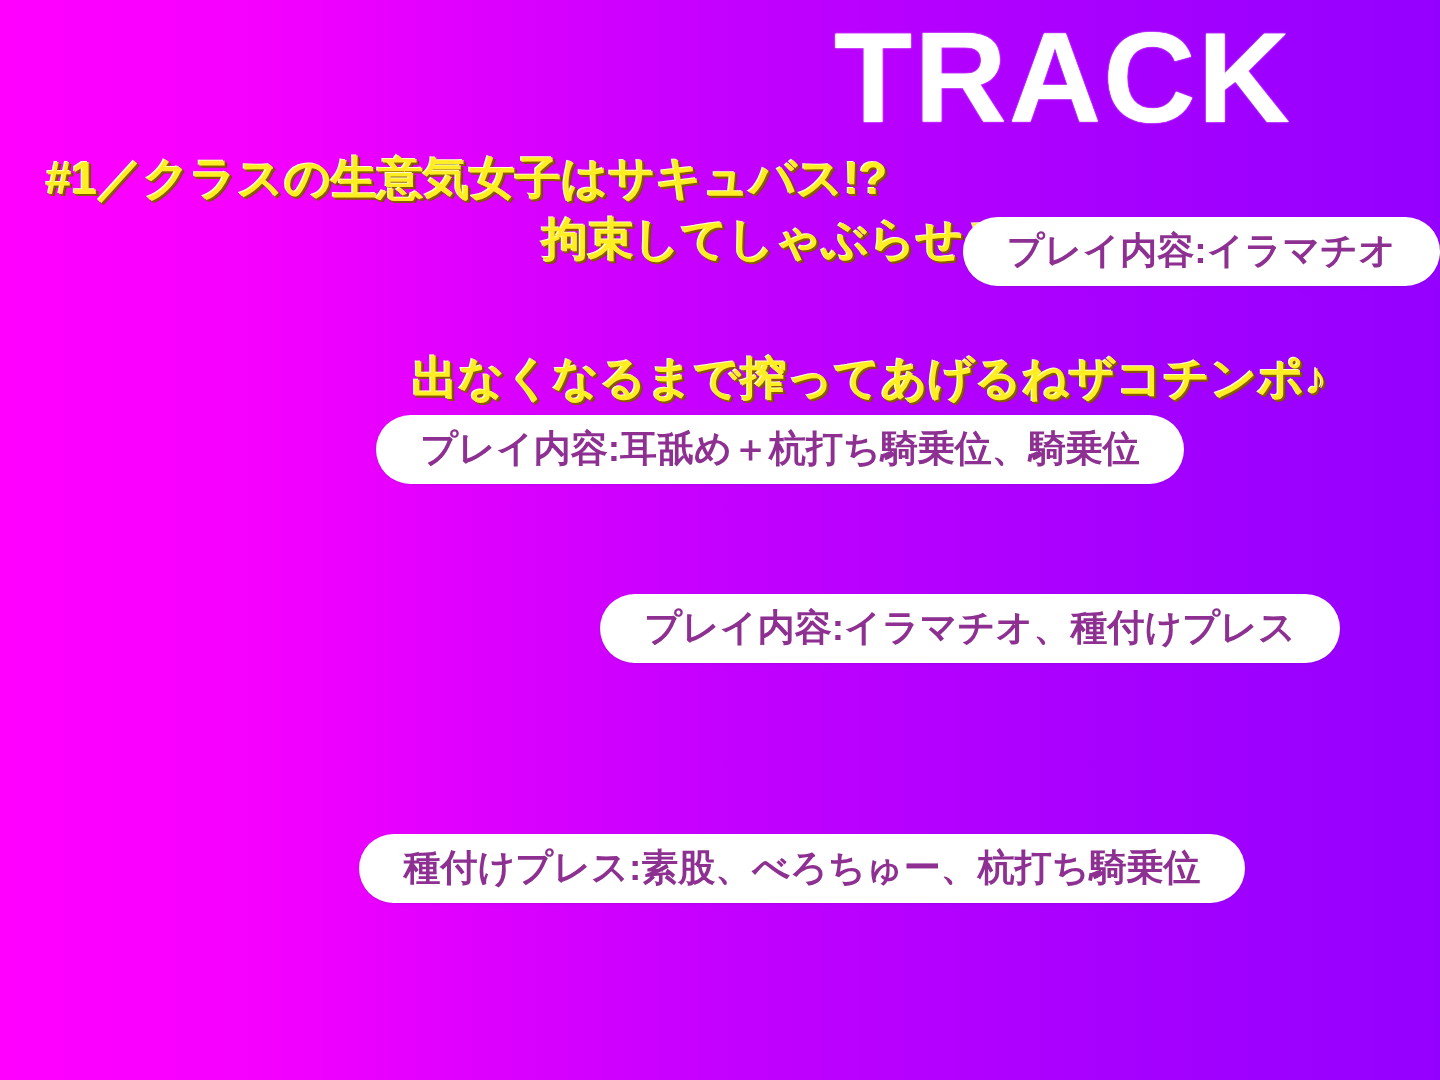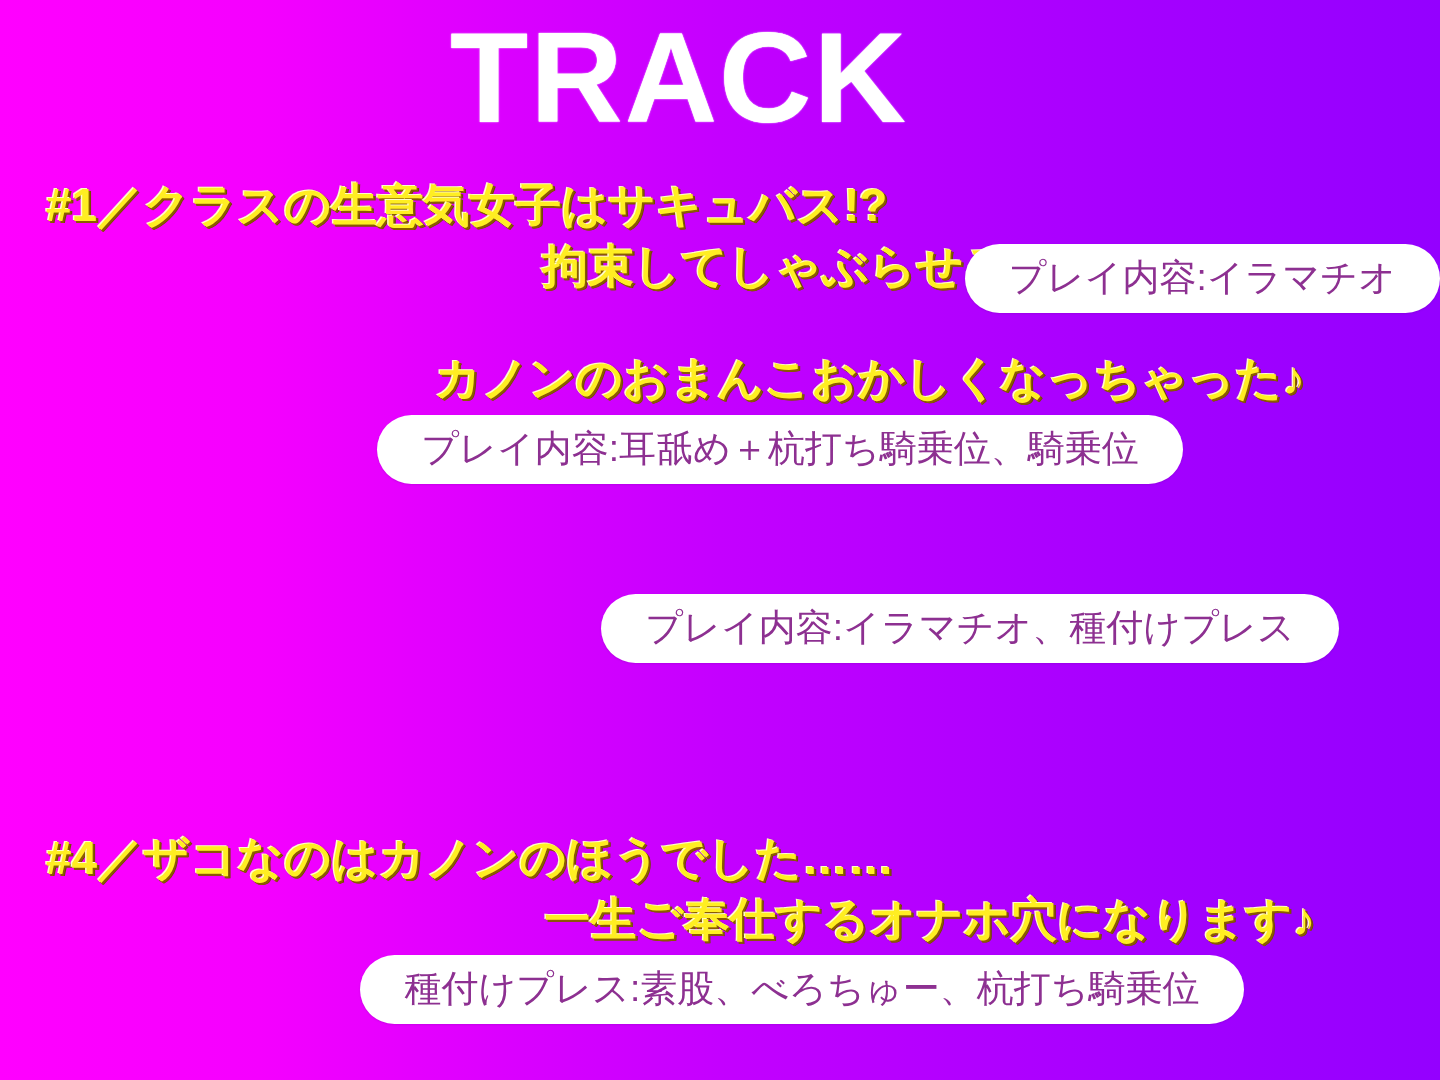--- a/index.html
+++ b/index.html
@@ -20,29 +20,28 @@
     background: linear-gradient(90deg, #ff00ff 0%, #f500ff 18%, #c400ff 50%, #a400ff 80%, #9400ff 100%);
     overflow: hidden;
   }
 
   
   .title {
     position: absolute;
     top: 14px;
     left: 0;
     width: 1292px;
-    text-align: center;
+    text-align: right;
     color: #ffffff;
     font-size: 128px;
     line-height: 1.0;
     font-weight: 700;
     letter-spacing: 2px;
     font-family: "Liberation Sans", "DejaVu Sans", sans-serif;
     text-shadow: 0 0 1px #ffffff, 0 0 2px rgba(255,255,255,0.6);
-    margin-left: 33px;
   }
 
   
   .track {
     position: absolute;
     left: 0;
     width: 1440px;
   }
   .track-lines {
     padding: 0 46px;
@@ -68,30 +67,30 @@
     display: flex;
     width: 1440px;
     margin-top: 2px;
   }
   .badge {
     display: inline-block;
     background: #ffffff;
     color: #8d3091;
     border-radius: 999px;
     font-size: 37px;
-    font-weight: 400;
+    font-weight: 700;
     line-height: 1;
     padding: 15px 44px 17px 44px;
     white-space: nowrap;
     font-family: "Liberation Sans", "DejaVu Sans", sans-serif;
     box-shadow: 0 1px 2px rgba(90,0,120,0.18);
   }
 
   
-  #track1 { top: 175px; }
+  #track1 { top: 148px; }
   #track1 .badge-row { justify-content: flex-end; padding-right: 98px; margin-top: -52px; }
 
   #track2 { top: 348px; }
   #track2 .badge-row { justify-content: center; padding-left: 60px; margin-top: 6px; }
 
   #track3 { top: 588px; }
   #track3 .badge-row { justify-content: center; padding-left: 250px; margin-top: 6px; }
 
   #track4 { top: 828px; }
   #track4 .badge-row { justify-content: center; padding-left: 82px; margin-top: 6px; }
@@ -113,36 +112,32 @@
       <div class="tline l1">#1／クラスの生意気女子はサキュバス!?</div>
       <div class="tline l2 indent-1">拘束してしゃぶらせる!</div>
     </div>
     <div class="badge-row">
       <span class="badge">プレイ内容:イラマチオ</span>
     </div>
   </div>
 
   <div class="track" id="track2">
     <div class="track-lines">
-      <div class="tline l2 indent-2">カノンのおまんこおかしくなっちゃった♪</div>
+      <div class="tline l2 indent-2">出なくなるまで搾ってあげるねザコチンポ♪</div>
     </div>
     <div class="badge-row">
       <span class="badge">プレイ内容:耳舐め＋杭打ち騎乗位、騎乗位</span>
     </div>
   </div>
 
   <div class="track" id="track3">
     <div class="badge-row">
       <span class="badge">プレイ内容:イラマチオ、種付けプレス</span>
     </div>
   </div>
 
   <div class="track" id="track4">
-    <div class="track-lines">
-      <div class="tline l1">#4／ザコなのはカノンのほうでした……</div>
-      <div class="tline l2 indent-4">一生ご奉仕するオナホ穴になります♪</div>
-    </div>
     <div class="badge-row">
       <span class="badge">種付けプレス:素股、べろちゅー、杭打ち騎乗位</span>
     </div>
   </div>
 
 </div>
 
 </body></html>

